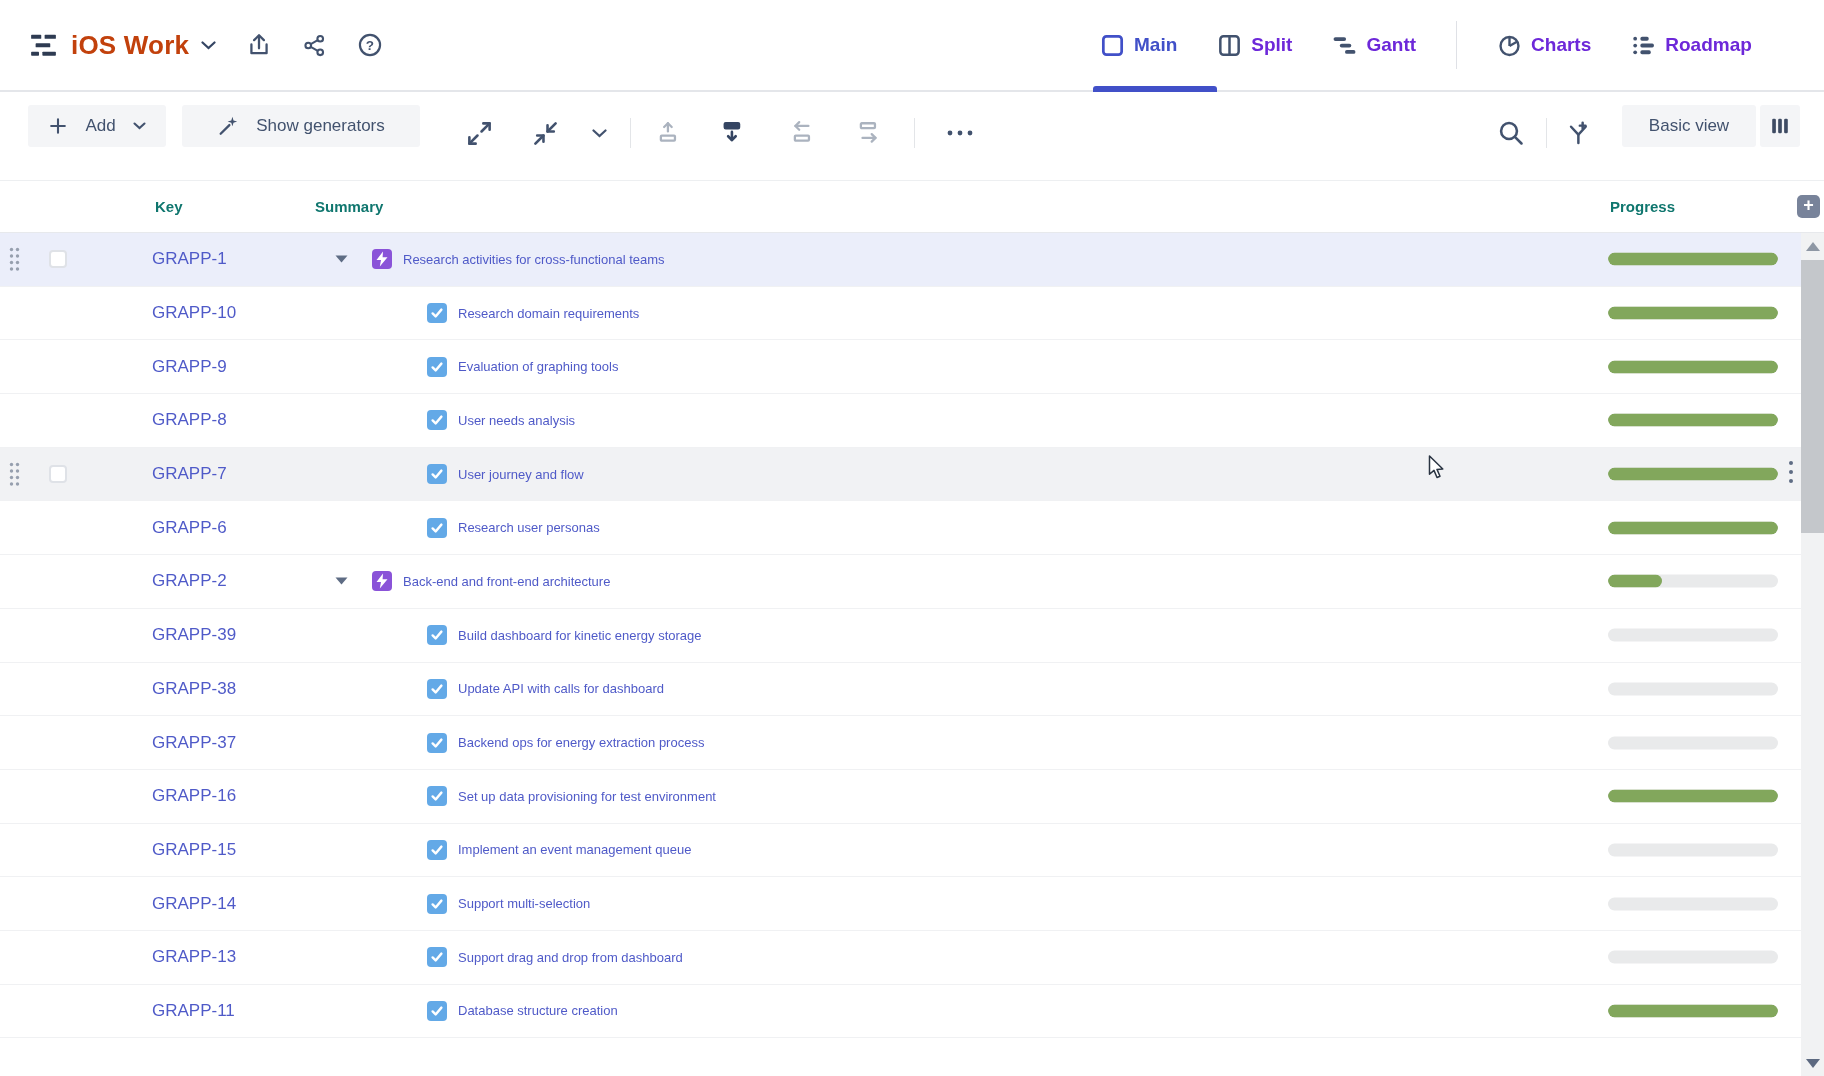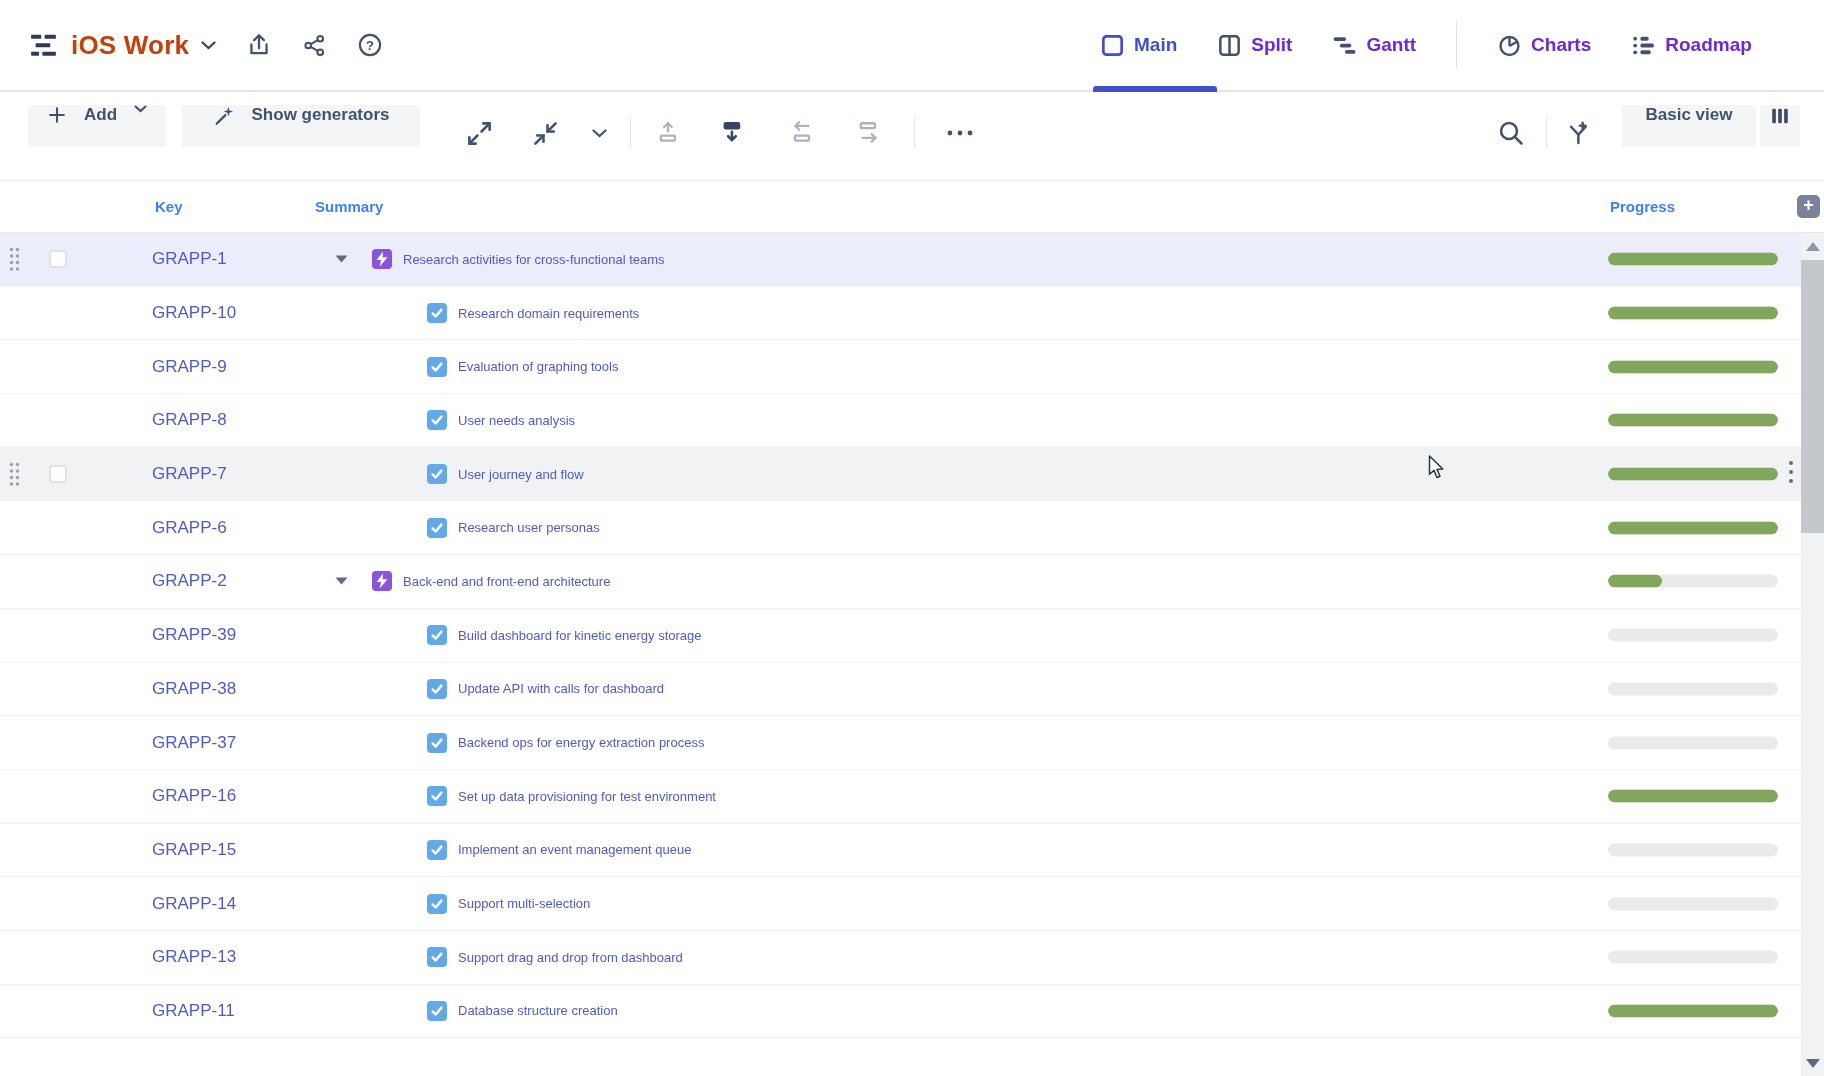--- a/index.html
+++ b/index.html
@@ -20,30 +20,30 @@
   .tab .tab-label { font-size:19px; font-weight:600; color:#6d28d9; }
   .tab.active .tab-label { color:#4150C8; }
   .tab-divider { width:1px; height:48px; background:#DFE1E6; }
   .tab-underline { position:absolute; left:1093px; bottom:-2px; width:124px; height:6px;
     background:#4150C8; border-radius:3px 3px 0 0; }
 
   
   .toolbar { position:absolute; left:0; top:92px; width:1824px; height:89px; background:#fff;
     border-bottom:1px solid #EDEFF1; }
   .tb-btn { position:absolute; top:13px; height:42px; background:#F4F5F7; border-radius:3px;
-    display:flex; align-items:flex-start; justify-content:center; gap:17px; cursor:pointer;
-    color:#42526E; font-size:17px; font-weight:700; }
+    display:flex; align-items:center; justify-content:center; gap:17px; cursor:pointer;
+    color:#42526E; font-size:17px; font-weight:400; }
   .tb-icon { position:absolute; top:24px; width:34px; height:34px; display:flex; align-items:center;
     justify-content:center; cursor:pointer; }
   .tb-divider { position:absolute; top:26px; width:1px; height:30px; background:#E3E5E8; }
 
   
   .thead { position:absolute; left:0; top:181px; width:1824px; height:52px; background:#fff;
     border-bottom:1px solid #E7E9EC; }
-  .th-label { position:absolute; top:0; line-height:52px; font-size:15px; font-weight:700; color:#3b82f6; }
+  .th-label { position:absolute; top:0; line-height:52px; font-size:15px; font-weight:700; color:#0f766e; }
   .add-col-btn { position:absolute; left:1797px; top:14px; width:23px; height:23px; background:#78839A;
     border-radius:5px; color:#fff; font-size:18px; font-weight:700; line-height:21px; text-align:center; cursor:pointer; }
 
   
   .rows { position:absolute; left:0; top:233px; width:1801px; height:843px; overflow:hidden; }
   .row { position:relative; width:1801px; height:53.7px; border-bottom:1px solid #F0F1F3; background:#fff; }
   .row.selected { background:#EBEEFA; }
   .row.hover { background:#F1F2F4; }
   .row-left { position:absolute; left:8px; top:0; height:100%; display:none; align-items:center; gap:28px; }
   .row.selected .row-left, .row.hover .row-left { display:flex; }

